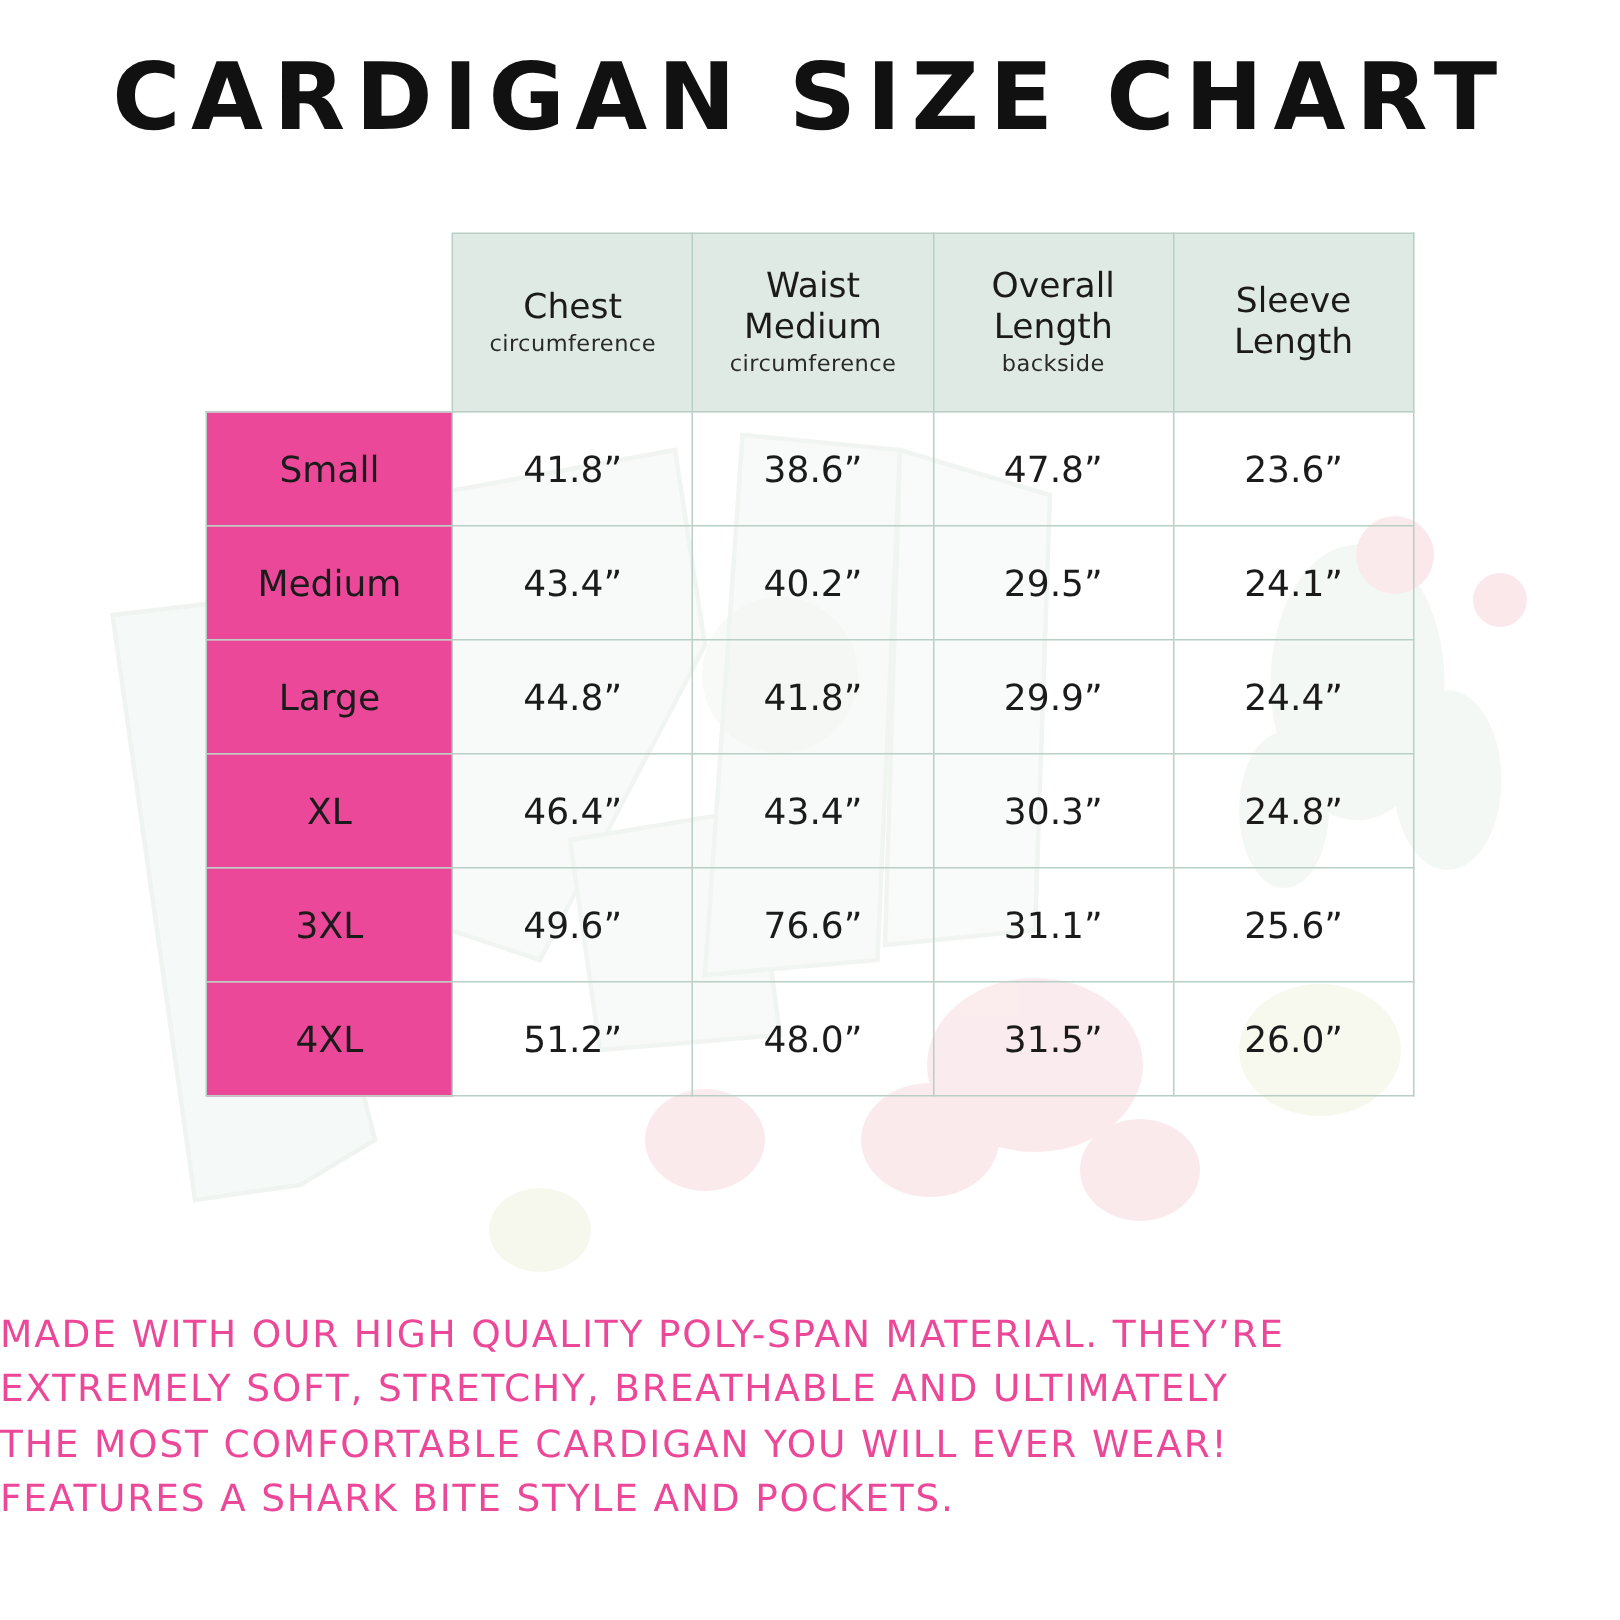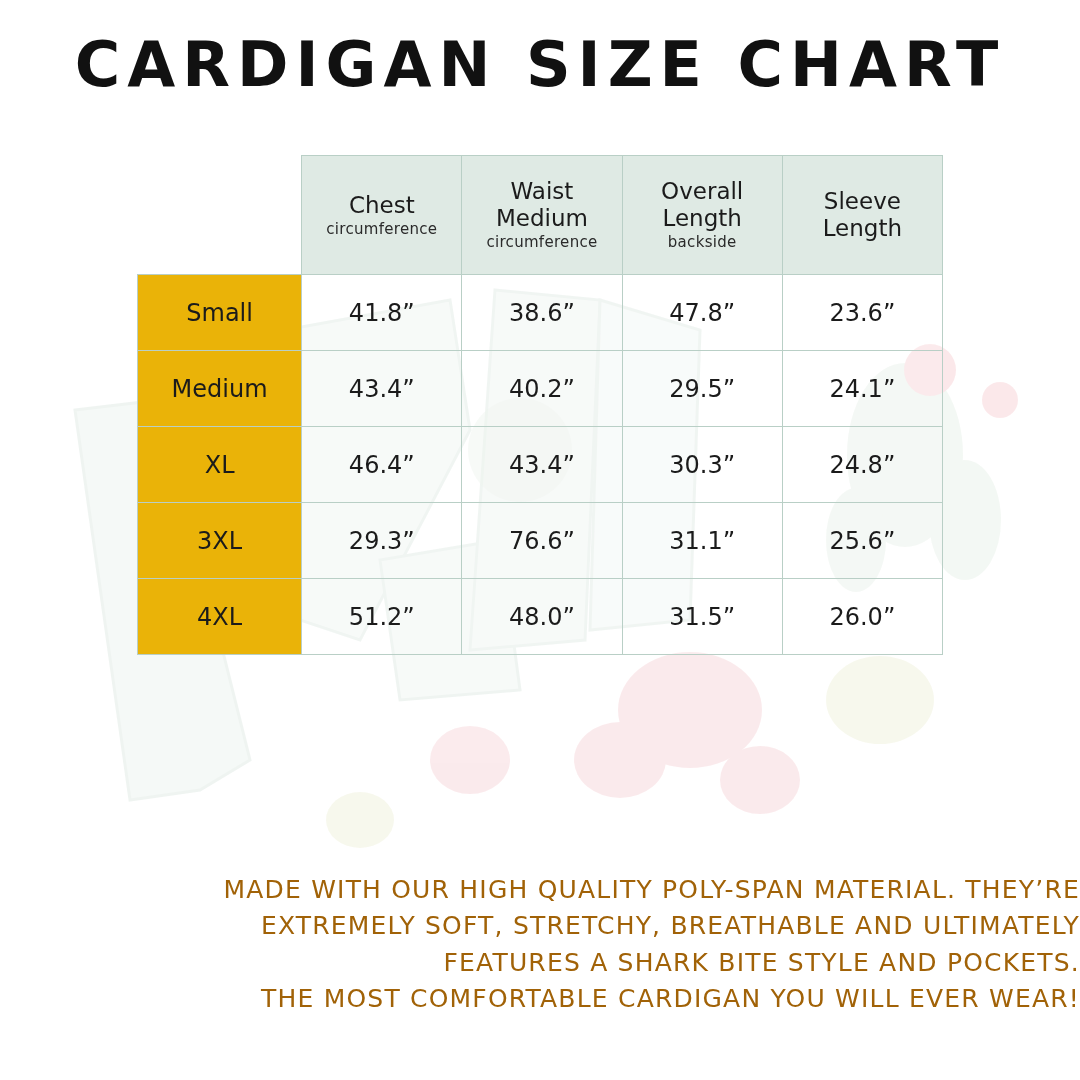--- a/index.html
+++ b/index.html
@@ -88,35 +88,35 @@
     font-size: 15px;
     letter-spacing: 0.3px;
     margin-top: 2px;
     color: #2a2a2a;
   }
 
   
   #chart-table tbody tr { height: 76px; }
   #chart-table tbody td { font-size: 24px; }
   td.size-cell {
-    background: #eab308;
+    background: #ec4899;
     font-size: 24px;
   }
   td.val-cell {
     background: rgba(255,255,255,0.10);
   }
 
   
   #footer {
     position: absolute;
     left: 0;
     top: 872px;
     width: 1080px;
-    text-align: right;
-    color: #a16207;
+    text-align: left;
+    color: #ec4899;
     font-size: 25px;
     letter-spacing: 1.2px;
     line-height: 1.45;
     font-weight: 500;
   }
   #footer div { white-space: nowrap; }
 </style>
 </head>
 <body>
 
@@ -190,43 +190,50 @@
         <td class="val-cell">23.6”</td>
       </tr>
       <tr>
         <td class="size-cell">Medium</td>
         <td class="val-cell">43.4”</td>
         <td class="val-cell">40.2”</td>
         <td class="val-cell">29.5”</td>
         <td class="val-cell">24.1”</td>
       </tr>
       <tr>
+        <td class="size-cell">Large</td>
+        <td class="val-cell">44.8”</td>
+        <td class="val-cell">41.8”</td>
+        <td class="val-cell">29.9”</td>
+        <td class="val-cell">24.4”</td>
+      </tr>
+      <tr>
         <td class="size-cell">XL</td>
         <td class="val-cell">46.4”</td>
         <td class="val-cell">43.4”</td>
         <td class="val-cell">30.3”</td>
         <td class="val-cell">24.8”</td>
       </tr>
       <tr>
         <td class="size-cell">3XL</td>
-        <td class="val-cell">29.3”</td>
+        <td class="val-cell">49.6”</td>
         <td class="val-cell">76.6”</td>
         <td class="val-cell">31.1”</td>
         <td class="val-cell">25.6”</td>
       </tr>
       <tr>
         <td class="size-cell">4XL</td>
         <td class="val-cell">51.2”</td>
         <td class="val-cell">48.0”</td>
         <td class="val-cell">31.5”</td>
         <td class="val-cell">26.0”</td>
       </tr>
     </tbody>
   </table>
 
   <div id="footer">
     <div>MADE WITH OUR HIGH QUALITY POLY-SPAN MATERIAL. THEY’RE</div>
     <div>EXTREMELY SOFT, STRETCHY, BREATHABLE AND ULTIMATELY</div>
+    <div>THE MOST COMFORTABLE CARDIGAN YOU WILL EVER WEAR!</div>
     <div>FEATURES A SHARK BITE STYLE AND POCKETS.</div>
-    <div>THE MOST COMFORTABLE CARDIGAN YOU WILL EVER WEAR!</div>
   </div>
 
 </div>
 
 </body></html>

